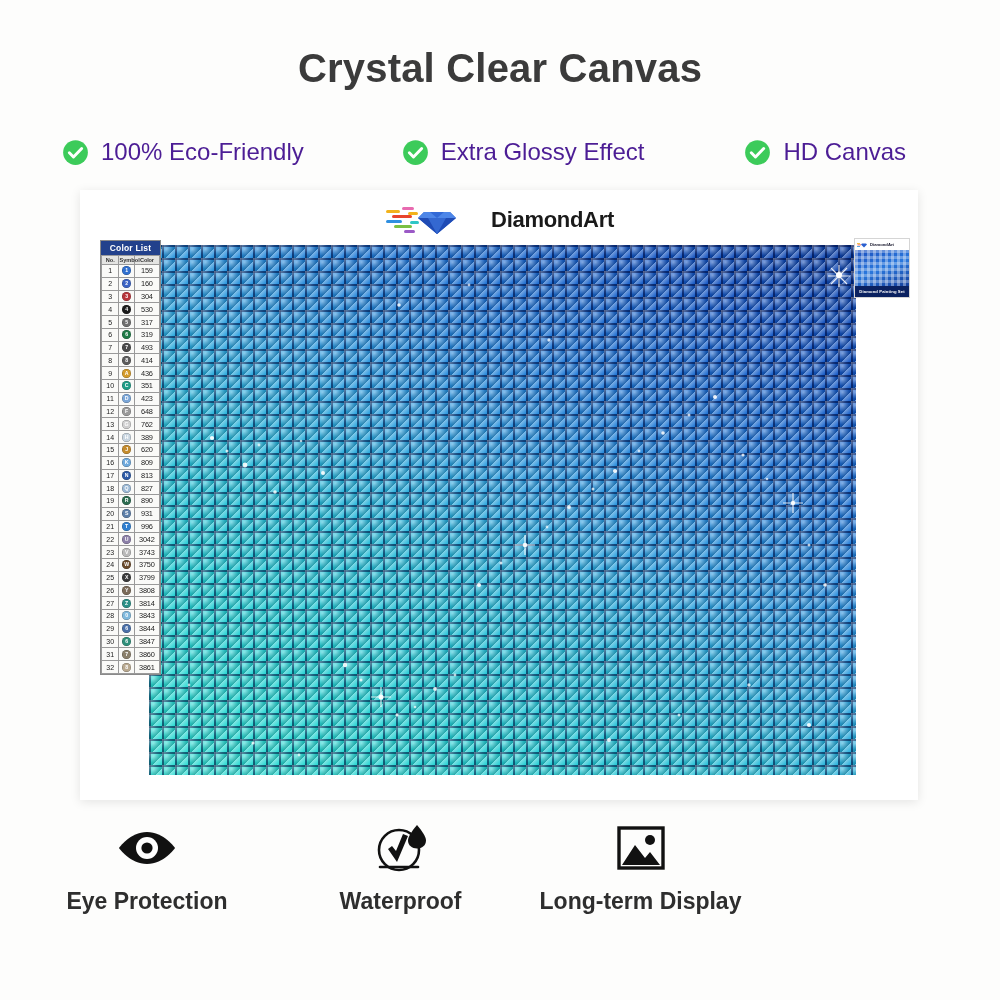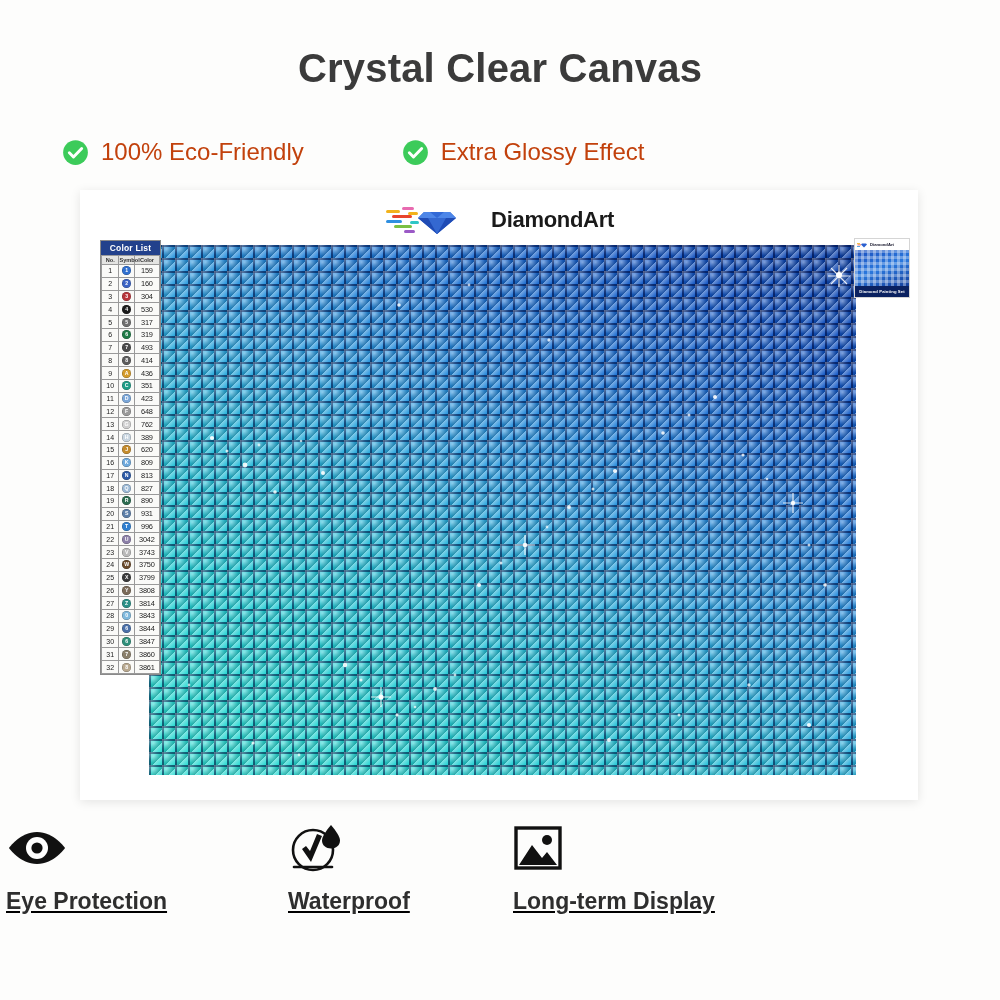--- a/index.html
+++ b/index.html
@@ -36,21 +36,21 @@
     width: 1000px;
     height: 40px;
     display: flex;
     align-items: center;
   }
   .feature {
     display: flex;
     align-items: center;
     gap: 12px;
     font-size: 24px;
-    color: #c2410c;
+    color: #4c1d95;
   }
   .feature-1 { margin-left: 62px; }
   .feature-2 { margin-left: 98px; }
   .feature-3 { margin-left: 100px; }
   .check-icon {
     width: 27px;
     height: 27px;
     flex: 0 0 auto;
     display: block;
   }
@@ -244,23 +244,22 @@
   .benefits {
     position: absolute;
     top: 822px;
     left: 0;
     width: 1000px;
     display: flex;
   }
   .benefit {
     display: flex;
     flex-direction: column;
-    align-items: flex-start;
+    align-items: center;
     gap: 14px;
-    text-decoration: underline;
   }
   .benefit-1 { width: 282px; margin-left: 6px; }
   .benefit-2 { width: 225px; }
   .benefit-3 { width: 230px; }
   .benefit-4 { width: 255px; }
   .benefit-icon { height: 52px; display: flex; align-items: center; justify-content: center; }
   .benefit-label {
     font-size: 23px;
     font-weight: bold;
     color: #2e2e2e;
@@ -283,20 +282,27 @@
   </div>
 
   <div class="feature feature-2">
     <svg class="check-icon" viewBox="0 0 24 24">
       <circle cx="12" cy="12" r="11" fill="#3ccb5a"></circle>
       <path d="M6.5 12.3 L10.2 16 L17.5 8.4" fill="none" stroke="#ffffff" stroke-width="2.6" stroke-linecap="round" stroke-linejoin="round"></path>
     </svg>
     <span>Extra Glossy Effect</span>
   </div>
 
+  <div class="feature feature-3">
+    <svg class="check-icon" viewBox="0 0 24 24">
+      <circle cx="12" cy="12" r="11" fill="#3ccb5a"></circle>
+      <path d="M6.5 12.3 L10.2 16 L17.5 8.4" fill="none" stroke="#ffffff" stroke-width="2.6" stroke-linecap="round" stroke-linejoin="round"></path>
+    </svg>
+    <span>HD Canvas</span>
+  </div>
 
 </div>
 
 <div class="product-card">
 
   <div class="brand-logo">
     <svg class="logo-mark" viewBox="0 0 100 34">
 
       <rect x="2" y="7" width="14" height="3" rx="1.5" fill="#f2b21c"></rect>
       <rect x="8" y="12" width="20" height="3" rx="1.5" fill="#e8452c"></rect>

